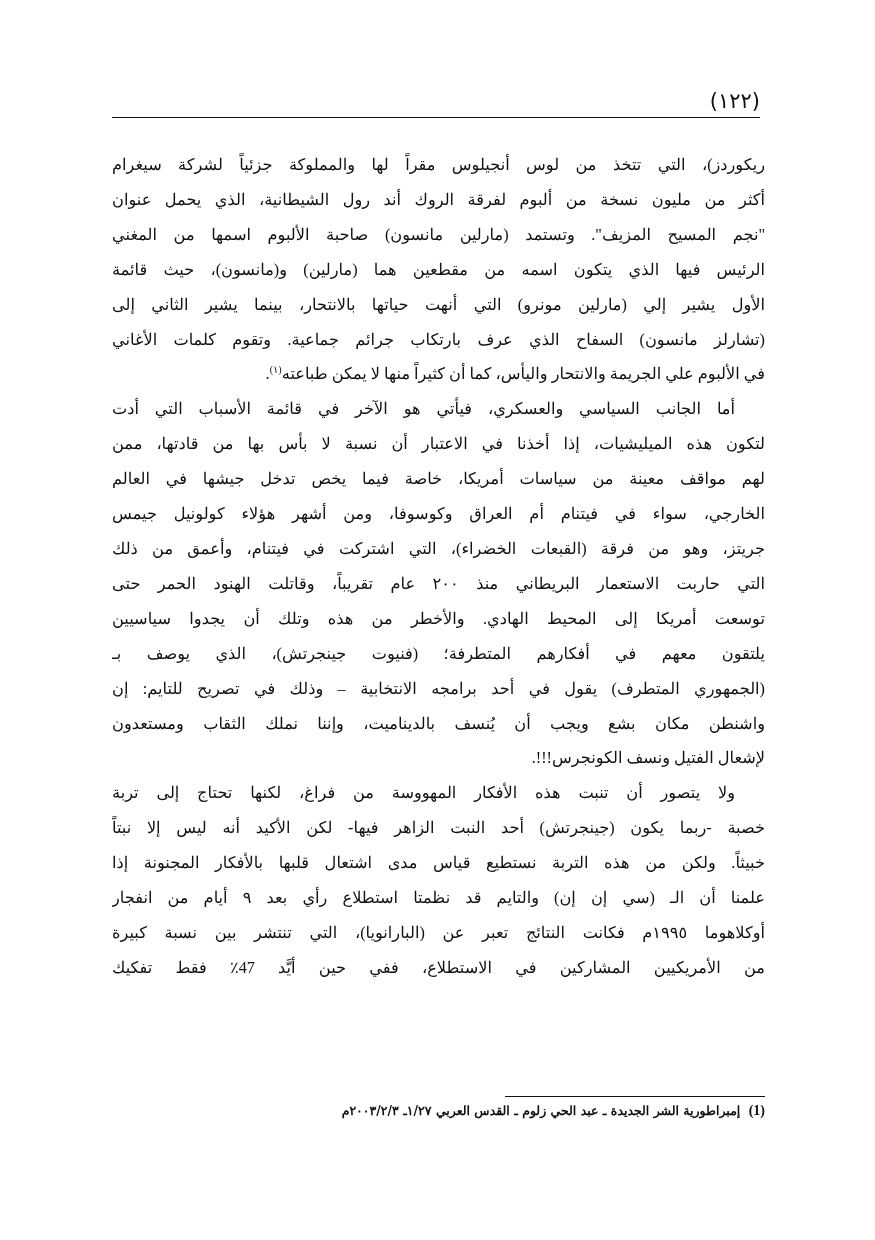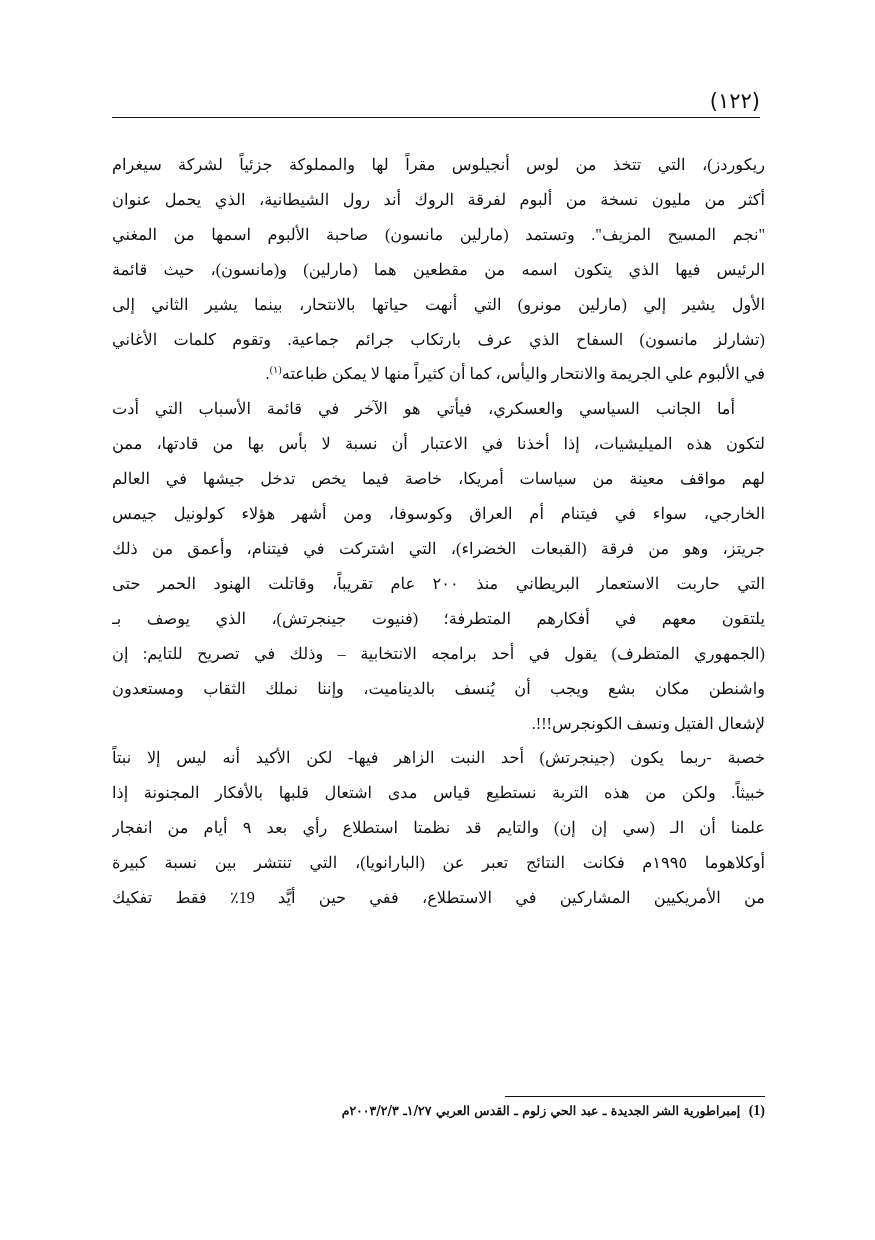--- a/index.html
+++ b/index.html
@@ -126,32 +126,34 @@
     <span class="line last"><span>في الألبوم علي الجريمة والانتحار واليأس، كما أن كثيراً منها لا يمكن طباعته</span><sup class="fn-ref">(١)</sup><span>.</span></span>
   </p>
 
   <p class="no-indent">
     <span class="line indent">أما الجانب السياسي والعسكري، فيأتي هو الآخر في قائمة الأسباب التي أدت</span>
     <span class="line">لتكون هذه الميليشيات، إذا أخذنا في الاعتبار أن نسبة لا بأس بها من قادتها، ممن</span>
     <span class="line">لهم مواقف معينة من سياسات أمريكا، خاصة فيما يخص تدخل جيشها في العالم</span>
     <span class="line">الخارجي، سواء في فيتنام أم العراق وكوسوفا، ومن أشهر هؤلاء كولونيل جيمس</span>
     <span class="line">جريتز، وهو من فرقة (القبعات الخضراء)، التي اشتركت في فيتنام، وأعمق من ذلك</span>
     <span class="line">التي حاربت الاستعمار البريطاني منذ ٢٠٠ عام تقريباً، وقاتلت الهنود الحمر حتى</span>
+    <span class="line">توسعت أمريكا إلى المحيط الهادي. والأخطر من هذه وتلك أن يجدوا سياسيين</span>
     <span class="line">يلتقون معهم في أفكارهم المتطرفة؛ (فنيوت جينجرتش)، الذي يوصف بـ</span>
     <span class="line">(الجمهوري المتطرف) يقول في أحد برامجه الانتخابية – وذلك في تصريح للتايم: إن</span>
     <span class="line">واشنطن مكان بشع ويجب أن يُنسف بالديناميت، وإننا نملك الثقاب ومستعدون</span>
     <span class="line last">لإشعال الفتيل ونسف الكونجرس!!!.</span>
   </p>
 
   <p class="no-indent">
+    <span class="line indent">ولا يتصور أن تنبت هذه الأفكار المهووسة من فراغ، لكنها تحتاج إلى تربة</span>
     <span class="line">خصبة -ربما يكون (جينجرتش) أحد النبت الزاهر فيها- لكن الأكيد أنه ليس إلا نبتاً</span>
     <span class="line">خبيثاً. ولكن من هذه التربة نستطيع قياس مدى اشتعال قلبها بالأفكار المجنونة إذا</span>
     <span class="line">علمنا أن الـ (سي إن إن) والتايم قد نظمتا استطلاع رأي بعد ٩ أيام من انفجار</span>
     <span class="line">أوكلاهوما ١٩٩٥م فكانت النتائج تعبر عن (البارانويا)، التي تنتشر بين نسبة كبيرة</span>
-    <span class="line">من الأمريكيين المشاركين في الاستطلاع، ففي حين أيَّد 19٪ فقط تفكيك</span>
+    <span class="line">من الأمريكيين المشاركين في الاستطلاع، ففي حين أيَّد 47٪ فقط تفكيك</span>
   </p>
 </div>
 
 <div class="footnote-rule"></div>
 
 <div class="footnote">
   <span class="fn-num">(1)</span>
   <span>إمبراطورية الشر الجديدة ـ عبد الحي زلوم ـ القدس العربي ١/٢٧ـ ٢٠٠٣/٢/٣م</span>
 </div>
 

